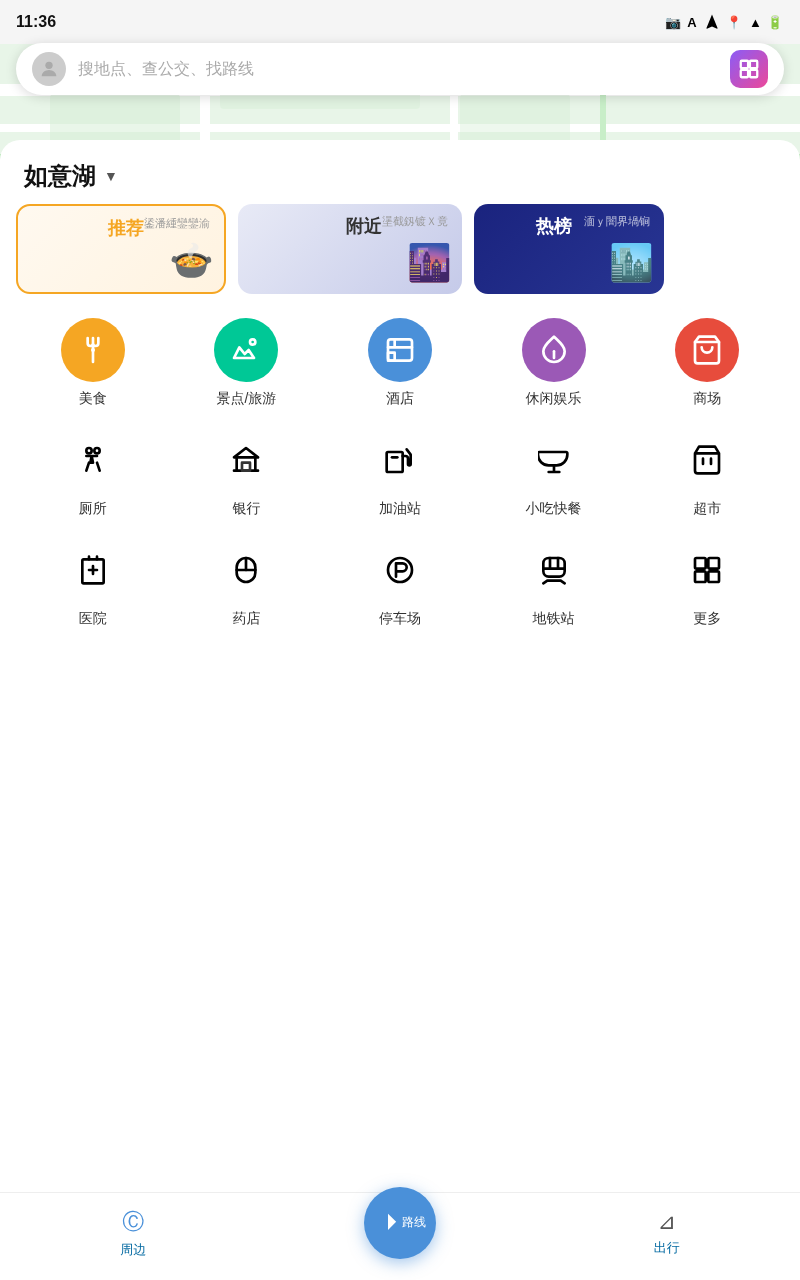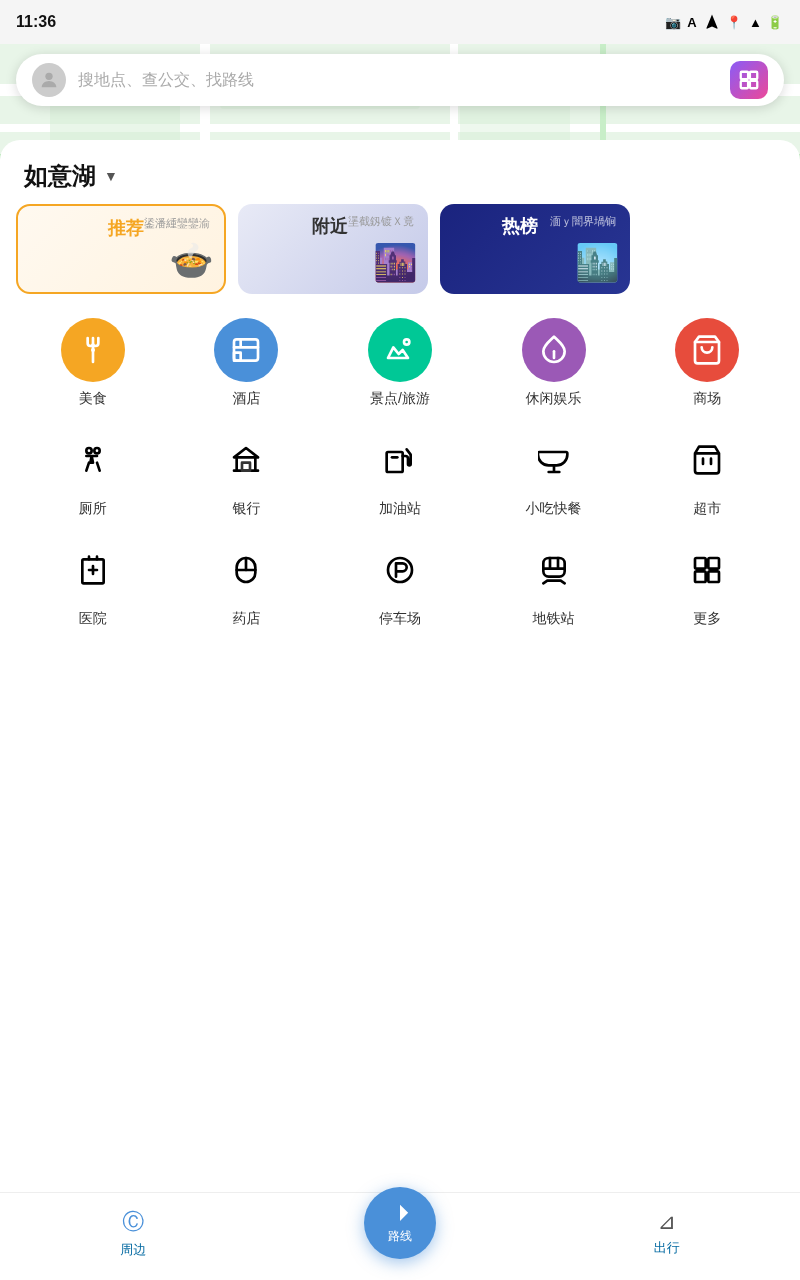--- a/index.html
+++ b/index.html
@@ -96,21 +96,21 @@
       right: 20px;
       top: 20px;
       font-size: 14px;
       color: #555;
       font-weight: 500;
     }
 
     
     .search-bar {
       position: absolute;
-      top: 44px;
+      top: 33px;
       left: 0;
       right: 0;
       z-index: 20;
       padding: 10px 16px;
       background: transparent;
     }
     .search-inner {
       background: #fff;
       border-radius: 28px;
       height: 52px;
@@ -201,21 +201,21 @@
       padding: 10px 14px;
       overflow: hidden;
       position: relative;
     }
     .card-tuijian {
       width: 210px;
       border: 2px solid #F5A623;
       background: linear-gradient(135deg, #fff9f0, #fff3e0);
     }
     .card-fujin {
-      width: 190px;
+      width: 224px;
       background: linear-gradient(135deg, #e8eaf6, #c5cae9);
       padding-left: 44px;
     }
     .card-rebang {
       width: 190px;
       background: linear-gradient(135deg, #1a237e, #283593);
       gap: 12px;
     }
 
     .card-tag {
@@ -326,21 +326,21 @@
     .nav-label {
       font-size: 13px;
       color: #0369a1;
     }
     .nav-center {
       width: 72px;
       height: 72px;
       border-radius: 50%;
       background: #4A90D9;
       display: flex;
-      flex-direction: column;
+      flex-direction: row;
       align-items: center;
       justify-content: center;
       box-shadow: 0 4px 16px rgba(74,144,217,0.5);
       margin-top: -20px;
     }
     .nav-center-label {
       font-size: 12px;
       color: #fff;
     }
 
@@ -452,37 +452,37 @@
         <div class="poi-icon-circle icon-meishi">
           <svg class="poi-svg-white" viewBox="0 0 24 24">
             <circle cx="12" cy="12" r="1.5" fill="white" stroke="none"></circle>
             <path d="M8 3v4a2 2 0 0 0 4 0V3M12 7v14M16 3v4a2 2 0 0 1-4 0" stroke="white"></path>
           </svg>
         </div>
         <span class="poi-label">美食</span>
       </div>
 
       <div class="poi-item">
+        <div class="poi-icon-circle icon-jingdian">
+          <svg class="poi-svg-white" viewBox="0 0 24 24">
+            <path d="M3 18l4-8 4 5 3-3 4 6H3z" stroke="white" fill="none"></path>
+            <circle cx="17" cy="6" r="2" stroke="white" fill="none"></circle>
+          </svg>
+        </div>
+        <span class="poi-label">景点/旅游</span>
+      </div>
+
+      <div class="poi-item">
         <div class="poi-icon-circle icon-jiudian">
           <svg class="poi-svg-white" viewBox="0 0 24 24">
             <rect x="3" y="4" width="18" height="16" rx="2" stroke="white" fill="none"></rect>
             <path d="M3 10h18M8 10V4M3 14h5v6H3z" stroke="white"></path>
           </svg>
         </div>
         <span class="poi-label">酒店</span>
-      </div>
-
-      <div class="poi-item">
-        <div class="poi-icon-circle icon-jingdian">
-          <svg class="poi-svg-white" viewBox="0 0 24 24">
-            <path d="M3 18l4-8 4 5 3-3 4 6H3z" stroke="white" fill="none"></path>
-            <circle cx="17" cy="6" r="2" stroke="white" fill="none"></circle>
-          </svg>
-        </div>
-        <span class="poi-label">景点/旅游</span>
       </div>
 
       <div class="poi-item">
         <div class="poi-icon-circle icon-xiuxian">
           <svg class="poi-svg-white" viewBox="0 0 24 24">
             <path d="M12 2C8 6 4 9 4 13a8 8 0 0 0 16 0c0-4-4-7-8-11z" stroke="white" fill="none"></path>
             <path d="M12 13v5" stroke="white"></path>
           </svg>
         </div>
         <span class="poi-label">休闲娱乐</span>

